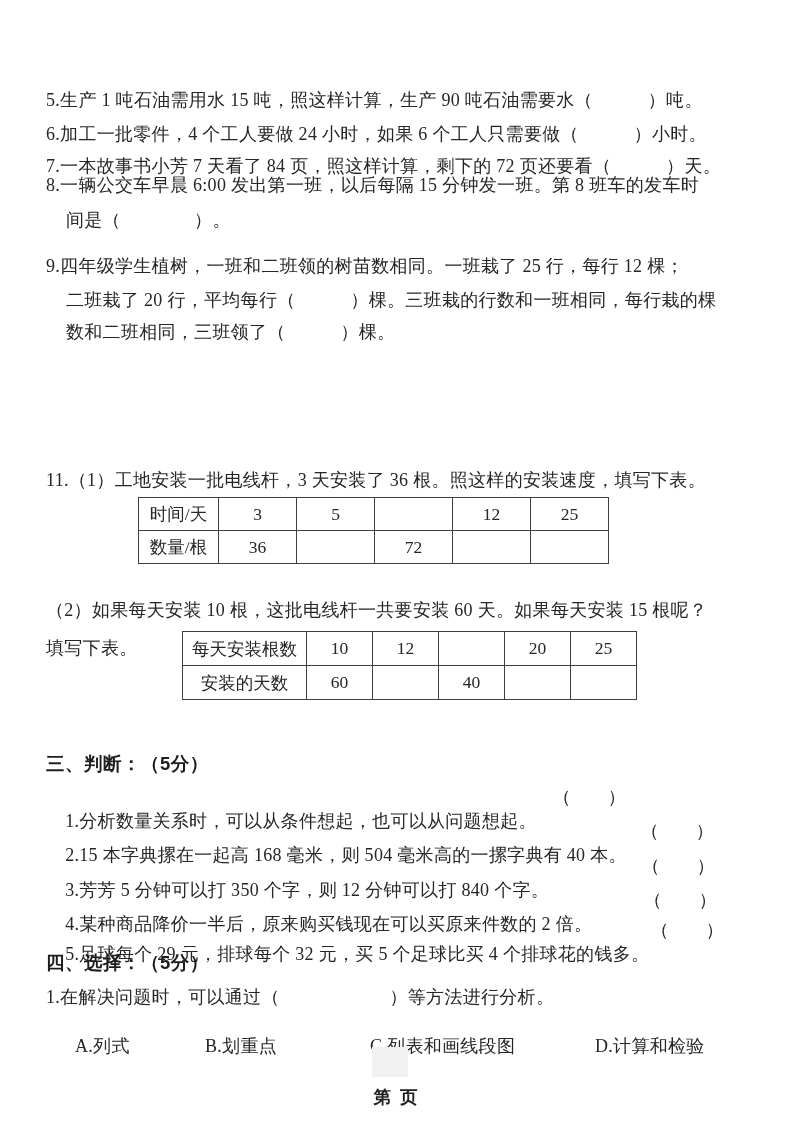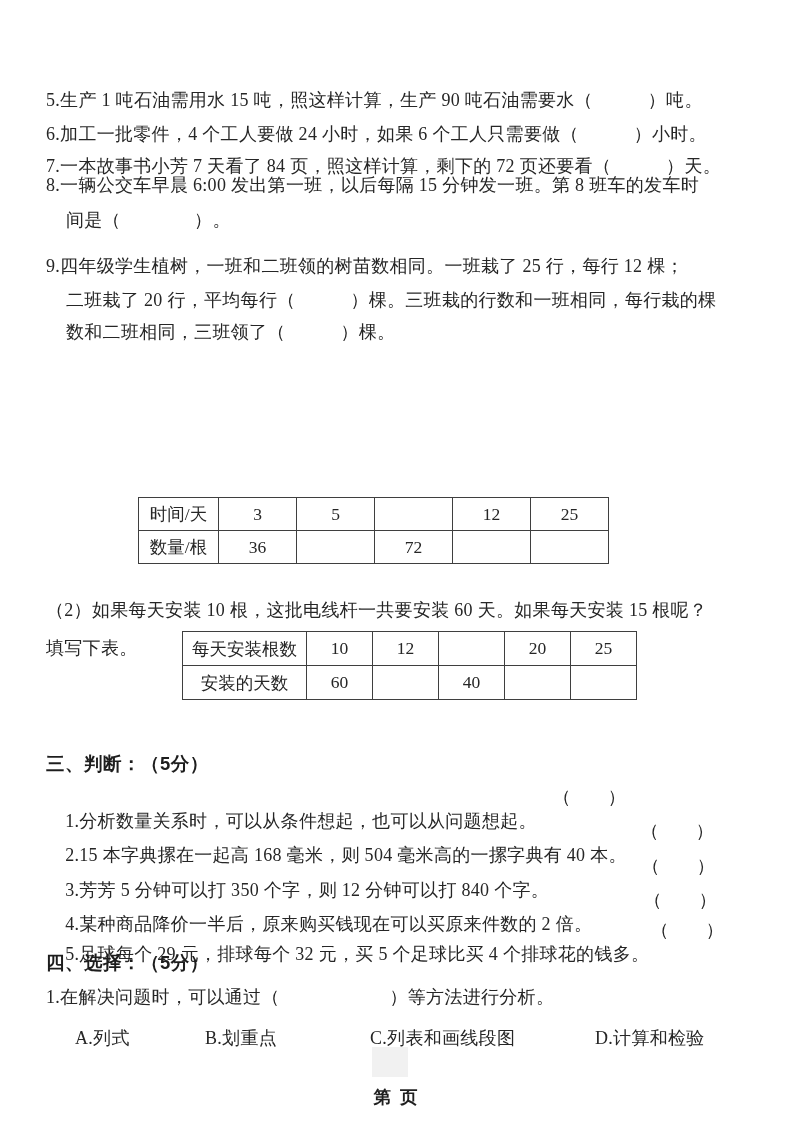--- a/index.html
+++ b/index.html
@@ -22,21 +22,21 @@
   .q8l1{top:173px}.q8l2{top:208px}
   .q9l1{top:254px}.q9l2{top:288px}.q9l3{top:320px}
   .q10{top:356px}
   .q11a{top:468px}
   .q11b{top:598px}.q11b2{top:636px}
   .jh{top:752px}
   .j1{top:785px}.j2{top:819px}.j3{top:854px}.j4{top:888px}.j5{top:918px}
   .ch{top:951px}
   .c1{top:985px}
   .opts{top:1017px;width:702px;height:24px}
-  .opt{position:absolute;top:9px;white-space:pre;text-align:right;}
+  .opt{position:absolute;top:17px;white-space:pre;text-align:right;}
   .opt-a{left:29px}.opt-b{left:159px}.opt-c{left:324px}.opt-d{left:549px}
   
   .judge-line{width:702px;height:24px;}
   .bracket{position:absolute;top:0;}
   .jb1{right:122px}.jb2{right:34px}.jb3{right:33px}.jb4{right:31px}.jb5{right:24px}
   
   table{border-collapse:collapse;position:absolute;table-layout:fixed;}
   td{
     border:1.2px solid #3f3f3f;text-align:center;font-size:17.5px;
     padding:0;white-space:pre;overflow:hidden;color:#262626;
@@ -66,20 +66,21 @@
   <div class="line q5">5.生产 1 吨石油需用水 15 吨，照这样计算，生产 90 吨石油需要水（　　　）吨。</div>
   <div class="line q6">6.加工一批零件，4 个工人要做 24 小时，如果 6 个工人只需要做（　　　）小时。</div>
   <div class="line q7">7.一本故事书小芳 7 天看了 84 页，照这样计算，剩下的 72 页还要看（　　　）天。</div>
   <div class="line q8l1">8.一辆公交车早晨 6:00 发出第一班，以后每隔 15 分钟发一班。第 8 班车的发车时</div>
   <div class="line indent q8l2">间是（　　　　）。</div>
   <div class="line q9l1">9.四年级学生植树，一班和二班领的树苗数相同。一班栽了 25 行，每行 12 棵；</div>
   <div class="line indent q9l2">二班栽了 20 行，平均每行（　　　）棵。三班栽的行数和一班相同，每行栽的棵</div>
   <div class="line indent q9l3">数和二班相同，三班领了（　　　）棵。</div>
 
 
+  <div class="line q11a">11.（1）工地安装一批电线杆，3 天安装了 36 根。照这样的安装速度，填写下表。</div>
   <table class="tbl-install1">
     <colgroup>
         <col style="width:80px">
         <col style="width:78px">
         <col style="width:78px">
         <col style="width:78px">
         <col style="width:78px">
         <col style="width:78px">
       </colgroup>
     <tbody>

